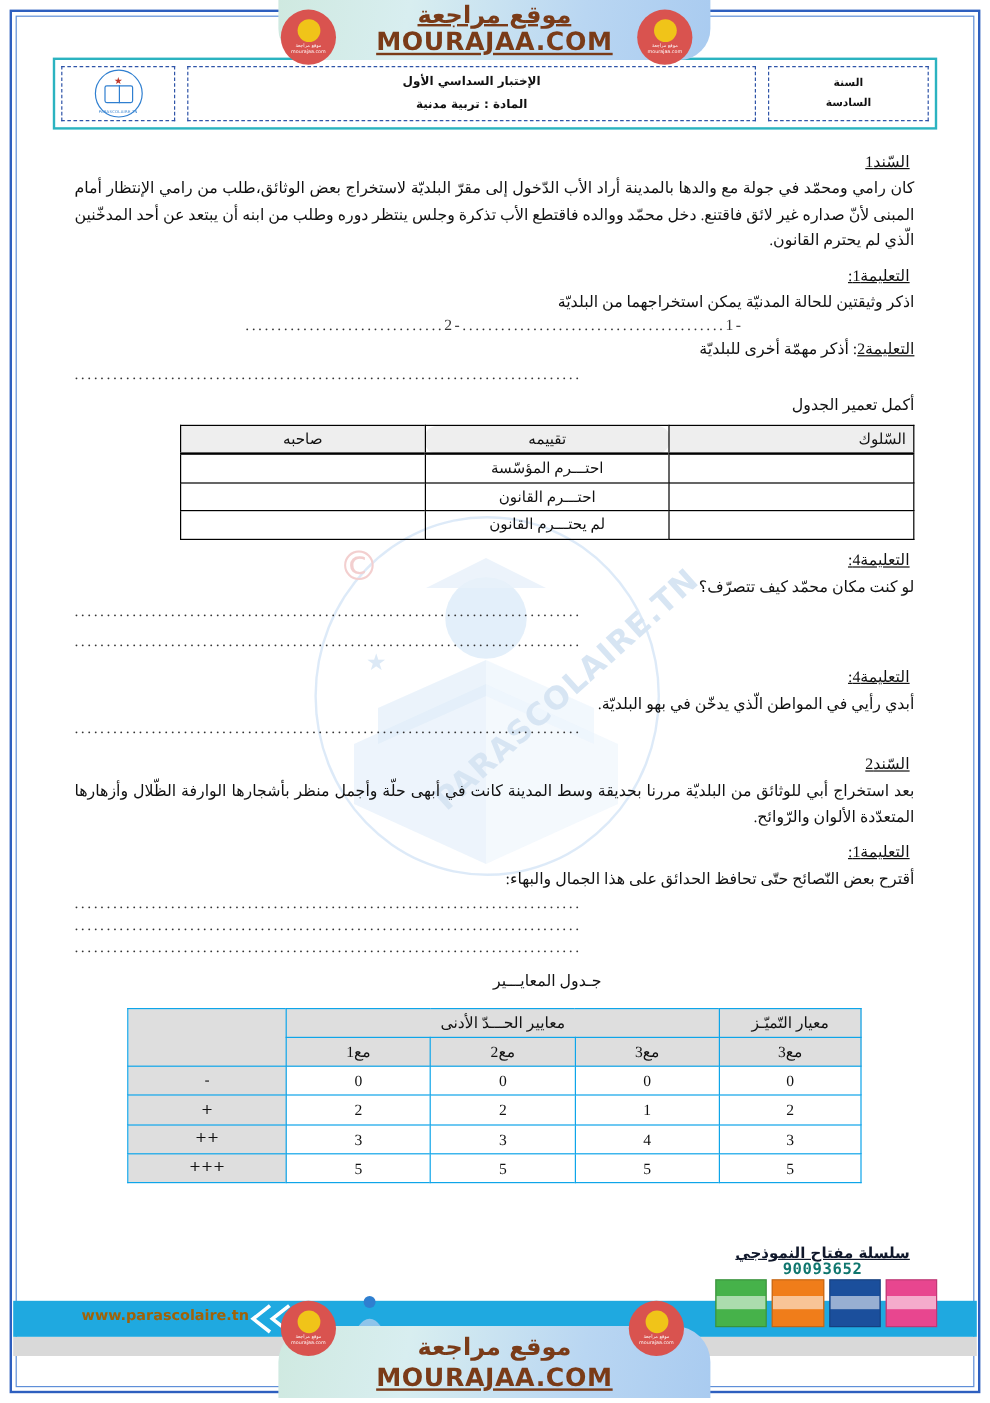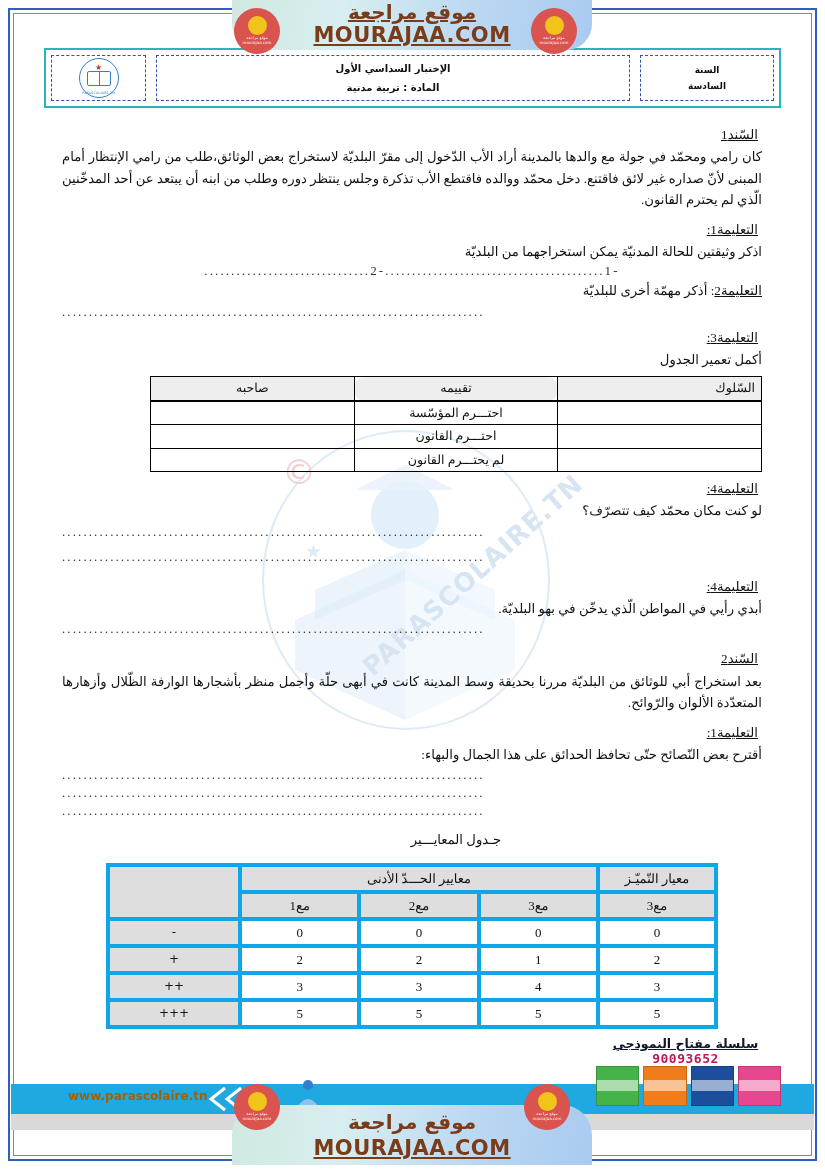--- a/index.html
+++ b/index.html
@@ -201,21 +201,21 @@
   }
   table.crit {
     border-collapse: collapse;
     width: 612px;
     margin: 0 auto;
     font-size: 13px;
     direction: rtl;
     table-layout: fixed;
   }
   table.crit th, table.crit td {
-    border: 4px solid #0ea5e9;
+    border: 1px solid #0ea5e9;
     text-align: center;
     padding: 1px 2px;
     height: 20px;
     font-weight: normal;
   }
   table.crit thead th { background: #dedede; }
   table.crit .grade-col { background: #dedede; width: 132px; }
   table.crit td.grade-col { font-family: "DejaVu Sans", sans-serif; font-size: 12px; }
   table.crit .num { background: #fff; }
   table.crit .distinct { width: 118px; }
@@ -325,21 +325,21 @@
   .pub .name {
     font-family: "DejaVu Sans", sans-serif;
     font-size: 12.5px; font-weight: bold;
     color: #0f172a; text-decoration: underline;
     letter-spacing: 1px;
     direction: rtl;
   }
   .pub .phone {
     font-family: "DejaVu Sans Mono", monospace;
     font-size: 13px; font-weight: bold;
-    color: #be185d; letter-spacing: .5px;
+    color: #0f766e; letter-spacing: .5px;
     direction: ltr;
   }
   .pub-books {
     position: absolute;
     left: 596px; top: 1066px;
     width: 185px; height: 40px;
     display: flex; gap: 4px;
     z-index: 30;
   }
   .pub-books .bk {
@@ -430,21 +430,20 @@
   <p class="para-center">اذكر وثيقتين للحالة المدنيّة يمكن استخراجهما من البلديّة</p>
   <div class="numline">-1.........................................-2...............................</div>
 
   <p class="inline-label">
     <span style="text-decoration:underline">التعليمة2</span><span>: أذكر مهمّة أخرى للبلديّة</span>
   </p>
   <div class="dots">...............................................................................</div>
 
   <div class="spacer-6"></div>
 
-  <div class="sec-label">التعليمة3:</div>
   <p class="para-center">أكمل تعمير الجدول</p>
 
   <table class="behav">
     <thead>
       <tr>
         <th class="c-behav">السّلوك</th>
         <th class="c-eval">تقييمه</th>
         <th class="c-owner">صاحبه</th>
       </tr>
     </thead>

